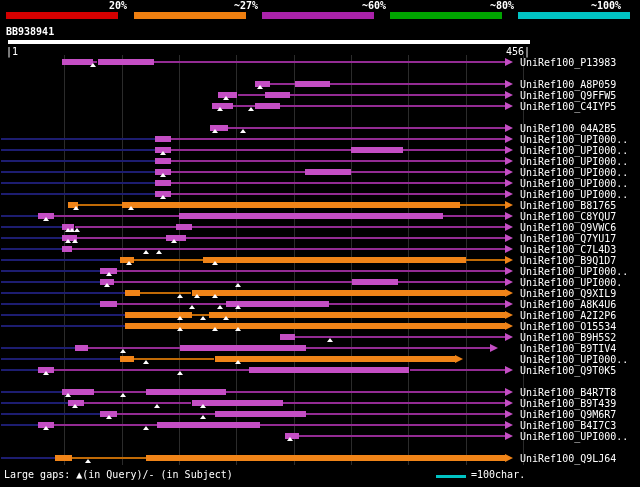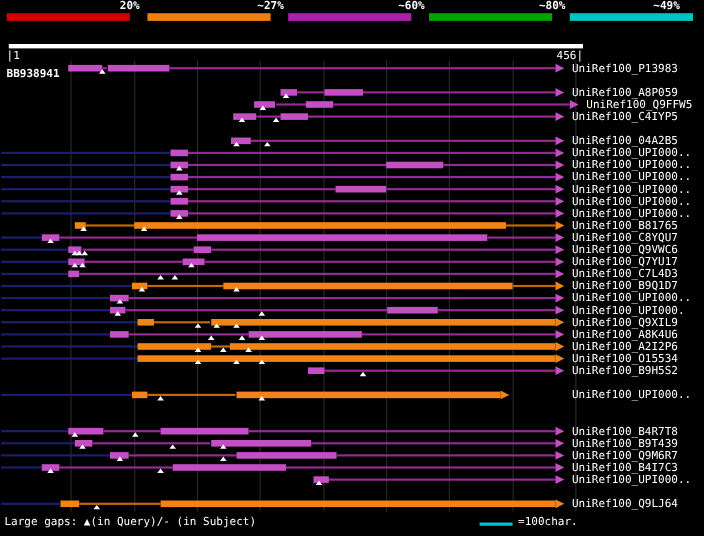--- a/index.html
+++ b/index.html
@@ -1,19 +1,19 @@
 <!DOCTYPE html>
 <html><head>
 <meta charset="utf-8">
 <style>
   html,body{margin:0;padding:0;background:#000;}
   .screen{position:relative;width:640px;height:487px;background:#000;overflow:hidden;
           font-family:"DejaVu Sans Mono",monospace;}
   .key{position:absolute;left:0;top:0;width:640px;height:22px;}
-  .query-id{position:absolute;left:6px;top:26px;color:#fff;font:bold 10px "DejaVu Sans Mono",monospace;margin-top:36px;}
+  .query-id{position:absolute;left:6px;top:26px;color:#fff;font:bold 10px "DejaVu Sans Mono",monospace;}
   .query-bar{position:absolute;left:8px;top:40px;width:522px;height:4px;background:#fff;}
   .ruler-left{position:absolute;left:6px;top:46px;color:#fff;font:10px "DejaVu Sans Mono",monospace;}
   .ruler-right{position:absolute;left:506px;top:46px;color:#fff;font:10px "DejaVu Sans Mono",monospace;}
   .plot{position:absolute;left:0;top:0;width:640px;height:487px;}
   .legend{position:absolute;left:0;top:466px;width:640px;height:21px;}
   .legend-gaps{position:absolute;left:4px;top:3px;color:#fff;font:10px "DejaVu Sans Mono",monospace;white-space:nowrap;}
   .scale-line{position:absolute;left:436px;top:9px;width:30px;height:3px;background:#00c3c3;}
   .legend-scale{position:absolute;left:471px;top:3px;color:#fff;font:10px "DejaVu Sans Mono",monospace;}
 </style>
 </head>
@@ -23,21 +23,21 @@
   <div class="key" id="key">
       <div style="position: absolute; left: 6px; top: 12px; width: 112px; height: 7px; background: rgb(212, 0, 0);"></div>
       <div style="position: absolute; left: 118px; top: 0px; transform: translateX(-50%); color: rgb(255, 255, 255); font: bold 10px &quot;DejaVu Sans Mono&quot;, monospace; white-space: nowrap;">20%</div>
       <div style="position: absolute; left: 134px; top: 12px; width: 112px; height: 7px; background: rgb(238, 127, 16);"></div>
       <div style="position: absolute; left: 246px; top: 0px; transform: translateX(-50%); color: rgb(255, 255, 255); font: bold 10px &quot;DejaVu Sans Mono&quot;, monospace; white-space: nowrap;">~27%</div>
       <div style="position: absolute; left: 262px; top: 12px; width: 112px; height: 7px; background: rgb(170, 34, 170);"></div>
       <div style="position: absolute; left: 374px; top: 0px; transform: translateX(-50%); color: rgb(255, 255, 255); font: bold 10px &quot;DejaVu Sans Mono&quot;, monospace; white-space: nowrap;">~60%</div>
       <div style="position: absolute; left: 390px; top: 12px; width: 112px; height: 7px; background: rgb(0, 164, 0);"></div>
       <div style="position: absolute; left: 502px; top: 0px; transform: translateX(-50%); color: rgb(255, 255, 255); font: bold 10px &quot;DejaVu Sans Mono&quot;, monospace; white-space: nowrap;">~80%</div>
       <div style="position: absolute; left: 518px; top: 12px; width: 112px; height: 7px; background: rgb(0, 195, 195);"></div>
-      <div style="position: absolute; left: 606px; top: 0px; transform: translateX(-50%); color: rgb(255, 255, 255); font: bold 10px &quot;DejaVu Sans Mono&quot;, monospace; white-space: nowrap;">~49%</div>
+      <div style="position: absolute; left: 606px; top: 0px; transform: translateX(-50%); color: rgb(255, 255, 255); font: bold 10px &quot;DejaVu Sans Mono&quot;, monospace; white-space: nowrap;">~100%</div>
     </div>
 
   <div class="query-id">BB938941</div>
   <div class="query-bar"></div>
   <div class="ruler-left">|1</div>
   <div class="ruler-right">456|</div>
 
   <div class="plot" id="plot">
       <div style="position: absolute; left: 64.2px; top: 55px; width: 1px; height: 410px; background: rgb(43, 43, 43);"></div>
       <div style="position: absolute; left: 121.6px; top: 55px; width: 1px; height: 410px; background: rgb(43, 43, 43);"></div>
@@ -59,21 +59,21 @@
       </div>
       <div style="position: absolute; left: 0px; top: 79px; width: 640px; height: 11px;">
         <div style="position: absolute; left: 254.7px; top: 2px; width: 14.9px; height: 6px; background: rgb(196, 78, 196);"></div>
         <div style="position: absolute; left: 269.6px; top: 4px; width: 25.2px; height: 2px; background: rgb(147, 43, 147);"></div>
         <div style="position: absolute; left: 294.8px; top: 2px; width: 35.6px; height: 6px; background: rgb(196, 78, 196);"></div>
         <div style="position: absolute; left: 330.4px; top: 4px; width: 174.4px; height: 2px; background: rgb(147, 43, 147);"></div>
         <div style="position: absolute; left: 257.4px; top: 6px; width: 0px; height: 0px; border-left: 3px solid transparent; border-right: 3px solid transparent; border-bottom: 4px solid rgb(255, 255, 255);"></div>
         <div style="position: absolute; left: 504.8px; top: 1px; width: 0px; height: 0px; border-top: 4px solid transparent; border-bottom: 4px solid transparent; border-left: 8px solid rgb(196, 78, 196);"></div>
         <div style="position: absolute; left: 520px; top: 0px; color: rgb(255, 255, 255); font: 10px &quot;DejaVu Sans Mono&quot;, monospace; white-space: nowrap;">UniRef100_A8P059</div>
       </div>
-      <div style="position: absolute; left: 13px; top: 90px; width: 512px; height: 11px;">
+      <div style="position: absolute; left: 0px; top: 90px; width: 512px; height: 11px;">
         <div style="position: absolute; left: 217.9px; top: 2px; width: 19.5px; height: 6px; background: rgb(196, 78, 196);"></div>
         <div style="position: absolute; left: 237.5px; top: 4px; width: 27.5px; height: 2px; background: rgb(147, 43, 147);"></div>
         <div style="position: absolute; left: 265px; top: 2px; width: 25.2px; height: 6px; background: rgb(196, 78, 196);"></div>
         <div style="position: absolute; left: 290.2px; top: 4px; width: 214.5px; height: 2px; background: rgb(147, 43, 147);"></div>
         <div style="position: absolute; left: 223px; top: 6px; width: 0px; height: 0px; border-left: 3px solid transparent; border-right: 3px solid transparent; border-bottom: 4px solid rgb(255, 255, 255);"></div>
         <div style="position: absolute; left: 504.8px; top: 1px; width: 0px; height: 0px; border-top: 4px solid transparent; border-bottom: 4px solid transparent; border-left: 8px solid rgb(196, 78, 196);"></div>
         <div style="position: absolute; left: 520px; top: 0px; color: rgb(255, 255, 255); font: 10px &quot;DejaVu Sans Mono&quot;, monospace; white-space: nowrap;">UniRef100_Q9FFW5</div>
       </div>
       <div style="position: absolute; left: 0px; top: 101px; width: 640px; height: 11px;">
         <div style="position: absolute; left: 212.2px; top: 2px; width: 20.7px; height: 6px; background: rgb(196, 78, 196);"></div>
@@ -268,29 +268,50 @@
         <div style="position: absolute; left: 504.8px; top: 1px; width: 0px; height: 0px; border-top: 4px solid transparent; border-bottom: 4px solid transparent; border-left: 8px solid rgb(240, 132, 24);"></div>
         <div style="position: absolute; left: 520px; top: 0px; color: rgb(255, 255, 255); font: 10px &quot;DejaVu Sans Mono&quot;, monospace; white-space: nowrap;">UniRef100_O15534</div>
       </div>
       <div style="position: absolute; left: 0px; top: 332px; width: 640px; height: 11px;">
         <div style="position: absolute; left: 279.9px; top: 2px; width: 14.9px; height: 6px; background: rgb(196, 78, 196);"></div>
         <div style="position: absolute; left: 294.8px; top: 4px; width: 209.9px; height: 2px; background: rgb(147, 43, 147);"></div>
         <div style="position: absolute; left: 327.4px; top: 6px; width: 0px; height: 0px; border-left: 3px solid transparent; border-right: 3px solid transparent; border-bottom: 4px solid rgb(255, 255, 255);"></div>
         <div style="position: absolute; left: 504.8px; top: 1px; width: 0px; height: 0px; border-top: 4px solid transparent; border-bottom: 4px solid transparent; border-left: 8px solid rgb(196, 78, 196);"></div>
         <div style="position: absolute; left: 520px; top: 0px; color: rgb(255, 255, 255); font: 10px &quot;DejaVu Sans Mono&quot;, monospace; white-space: nowrap;">UniRef100_B9H5S2</div>
       </div>
+      <div style="position: absolute; left: 0px; top: 343px; width: 640px; height: 11px;">
+        <div style="position: absolute; left: 1px; top: 4px; width: 73.5px; height: 2px; background: rgb(29, 29, 112);"></div>
+        <div style="position: absolute; left: 74.5px; top: 2px; width: 13.8px; height: 6px; background: rgb(196, 78, 196);"></div>
+        <div style="position: absolute; left: 88.3px; top: 4px; width: 91.8px; height: 2px; background: rgb(147, 43, 147);"></div>
+        <div style="position: absolute; left: 180.1px; top: 2px; width: 126.2px; height: 6px; background: rgb(196, 78, 196);"></div>
+        <div style="position: absolute; left: 306.3px; top: 4px; width: 183.6px; height: 2px; background: rgb(147, 43, 147);"></div>
+        <div style="position: absolute; left: 119.7px; top: 6px; width: 0px; height: 0px; border-left: 3px solid transparent; border-right: 3px solid transparent; border-bottom: 4px solid rgb(255, 255, 255);"></div>
+        <div style="position: absolute; left: 489.8px; top: 1px; width: 0px; height: 0px; border-top: 4px solid transparent; border-bottom: 4px solid transparent; border-left: 8px solid rgb(196, 78, 196);"></div>
+        <div style="position: absolute; left: 520px; top: 0px; color: rgb(255, 255, 255); font: 10px &quot;DejaVu Sans Mono&quot;, monospace; white-space: nowrap;">UniRef100_B9TIV4</div>
+      </div>
       <div style="position: absolute; left: 0px; top: 354px; width: 640px; height: 11px;">
         <div style="position: absolute; left: 1px; top: 4px; width: 119.4px; height: 2px; background: rgb(29, 29, 112);"></div>
         <div style="position: absolute; left: 120.4px; top: 2px; width: 13.8px; height: 6px; background: rgb(240, 132, 24);"></div>
         <div style="position: absolute; left: 134.2px; top: 4px; width: 80.3px; height: 2px; background: rgb(192, 106, 6);"></div>
         <div style="position: absolute; left: 214.5px; top: 2px; width: 240.9px; height: 6px; background: rgb(240, 132, 24);"></div>
         <div style="position: absolute; left: 142.7px; top: 6px; width: 0px; height: 0px; border-left: 3px solid transparent; border-right: 3px solid transparent; border-bottom: 4px solid rgb(255, 255, 255);"></div>
         <div style="position: absolute; left: 234.5px; top: 6px; width: 0px; height: 0px; border-left: 3px solid transparent; border-right: 3px solid transparent; border-bottom: 4px solid rgb(255, 255, 255);"></div>
         <div style="position: absolute; left: 455.4px; top: 1px; width: 0px; height: 0px; border-top: 4px solid transparent; border-bottom: 4px solid transparent; border-left: 8px solid rgb(240, 132, 24);"></div>
         <div style="position: absolute; left: 520px; top: 0px; color: rgb(255, 255, 255); font: 10px &quot;DejaVu Sans Mono&quot;, monospace; white-space: nowrap;">UniRef100_UPI000..</div>
+      </div>
+      <div style="position: absolute; left: 0px; top: 365px; width: 640px; height: 11px;">
+        <div style="position: absolute; left: 1px; top: 4px; width: 36.8px; height: 2px; background: rgb(29, 29, 112);"></div>
+        <div style="position: absolute; left: 37.8px; top: 2px; width: 16.1px; height: 6px; background: rgb(196, 78, 196);"></div>
+        <div style="position: absolute; left: 53.9px; top: 4px; width: 195px; height: 2px; background: rgb(147, 43, 147);"></div>
+        <div style="position: absolute; left: 248.9px; top: 2px; width: 160.6px; height: 6px; background: rgb(196, 78, 196);"></div>
+        <div style="position: absolute; left: 409.5px; top: 4px; width: 95.2px; height: 2px; background: rgb(147, 43, 147);"></div>
+        <div style="position: absolute; left: 42.9px; top: 6px; width: 0px; height: 0px; border-left: 3px solid transparent; border-right: 3px solid transparent; border-bottom: 4px solid rgb(255, 255, 255);"></div>
+        <div style="position: absolute; left: 177.1px; top: 6px; width: 0px; height: 0px; border-left: 3px solid transparent; border-right: 3px solid transparent; border-bottom: 4px solid rgb(255, 255, 255);"></div>
+        <div style="position: absolute; left: 504.8px; top: 1px; width: 0px; height: 0px; border-top: 4px solid transparent; border-bottom: 4px solid transparent; border-left: 8px solid rgb(196, 78, 196);"></div>
+        <div style="position: absolute; left: 520px; top: 0px; color: rgb(255, 255, 255); font: 10px &quot;DejaVu Sans Mono&quot;, monospace; white-space: nowrap;">UniRef100_Q9T0K5</div>
       </div>
       <div style="position: absolute; left: 0px; top: 387px; width: 640px; height: 11px;">
         <div style="position: absolute; left: 1px; top: 4px; width: 60.9px; height: 2px; background: rgb(29, 29, 112);"></div>
         <div style="position: absolute; left: 61.9px; top: 2px; width: 32.1px; height: 6px; background: rgb(196, 78, 196);"></div>
         <div style="position: absolute; left: 94px; top: 4px; width: 51.6px; height: 2px; background: rgb(147, 43, 147);"></div>
         <div style="position: absolute; left: 145.7px; top: 2px; width: 80.3px; height: 6px; background: rgb(196, 78, 196);"></div>
         <div style="position: absolute; left: 226px; top: 4px; width: 278.8px; height: 2px; background: rgb(147, 43, 147);"></div>
         <div style="position: absolute; left: 64.7px; top: 6px; width: 0px; height: 0px; border-left: 3px solid transparent; border-right: 3px solid transparent; border-bottom: 4px solid rgb(255, 255, 255);"></div>
         <div style="position: absolute; left: 119.7px; top: 6px; width: 0px; height: 0px; border-left: 3px solid transparent; border-right: 3px solid transparent; border-bottom: 4px solid rgb(255, 255, 255);"></div>
         <div style="position: absolute; left: 504.8px; top: 1px; width: 0px; height: 0px; border-top: 4px solid transparent; border-bottom: 4px solid transparent; border-left: 8px solid rgb(196, 78, 196);"></div>

